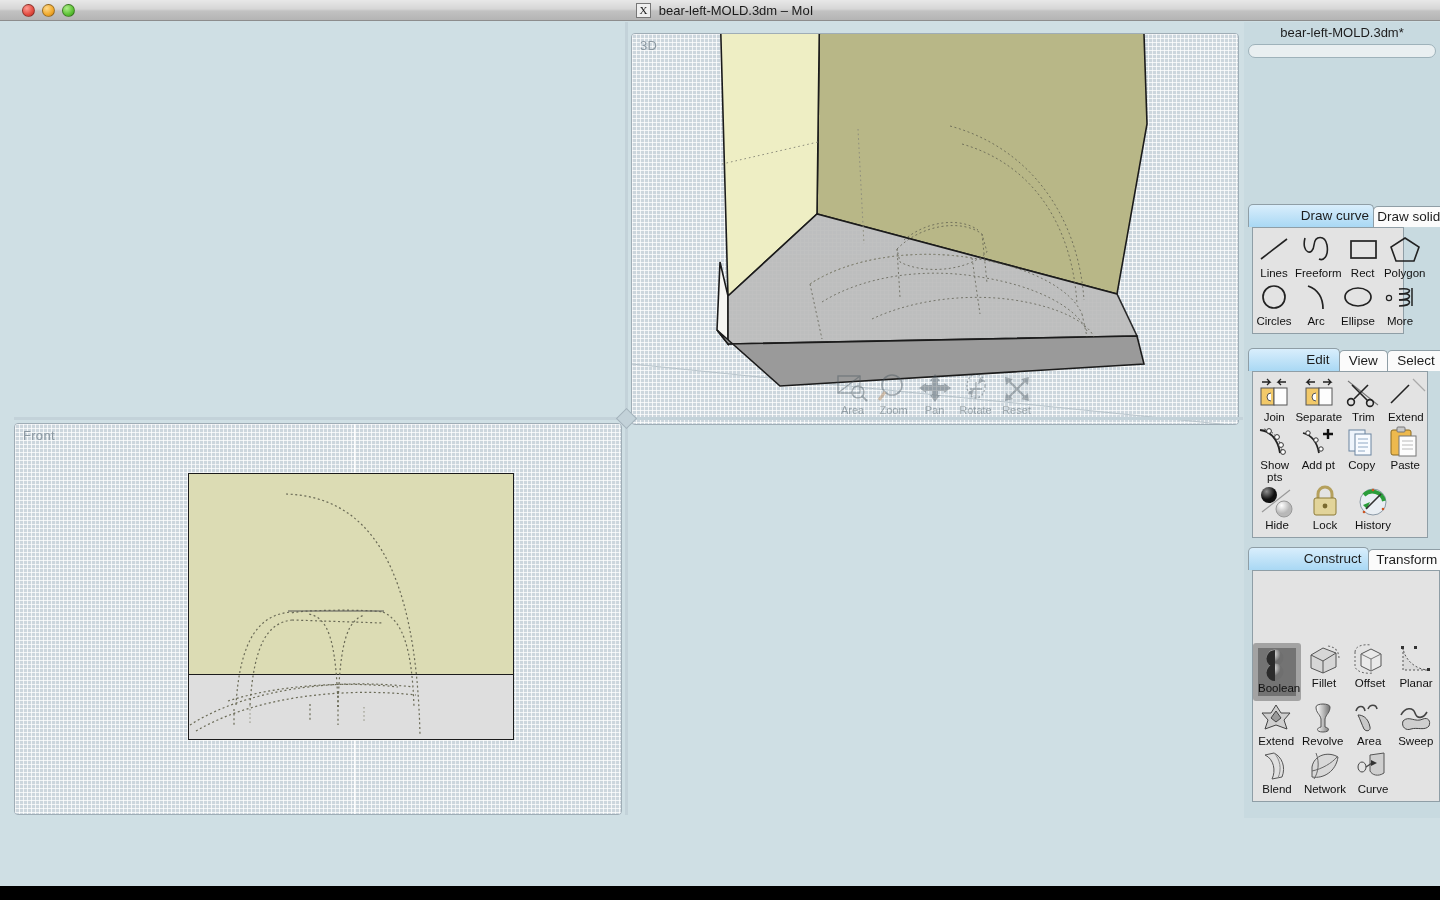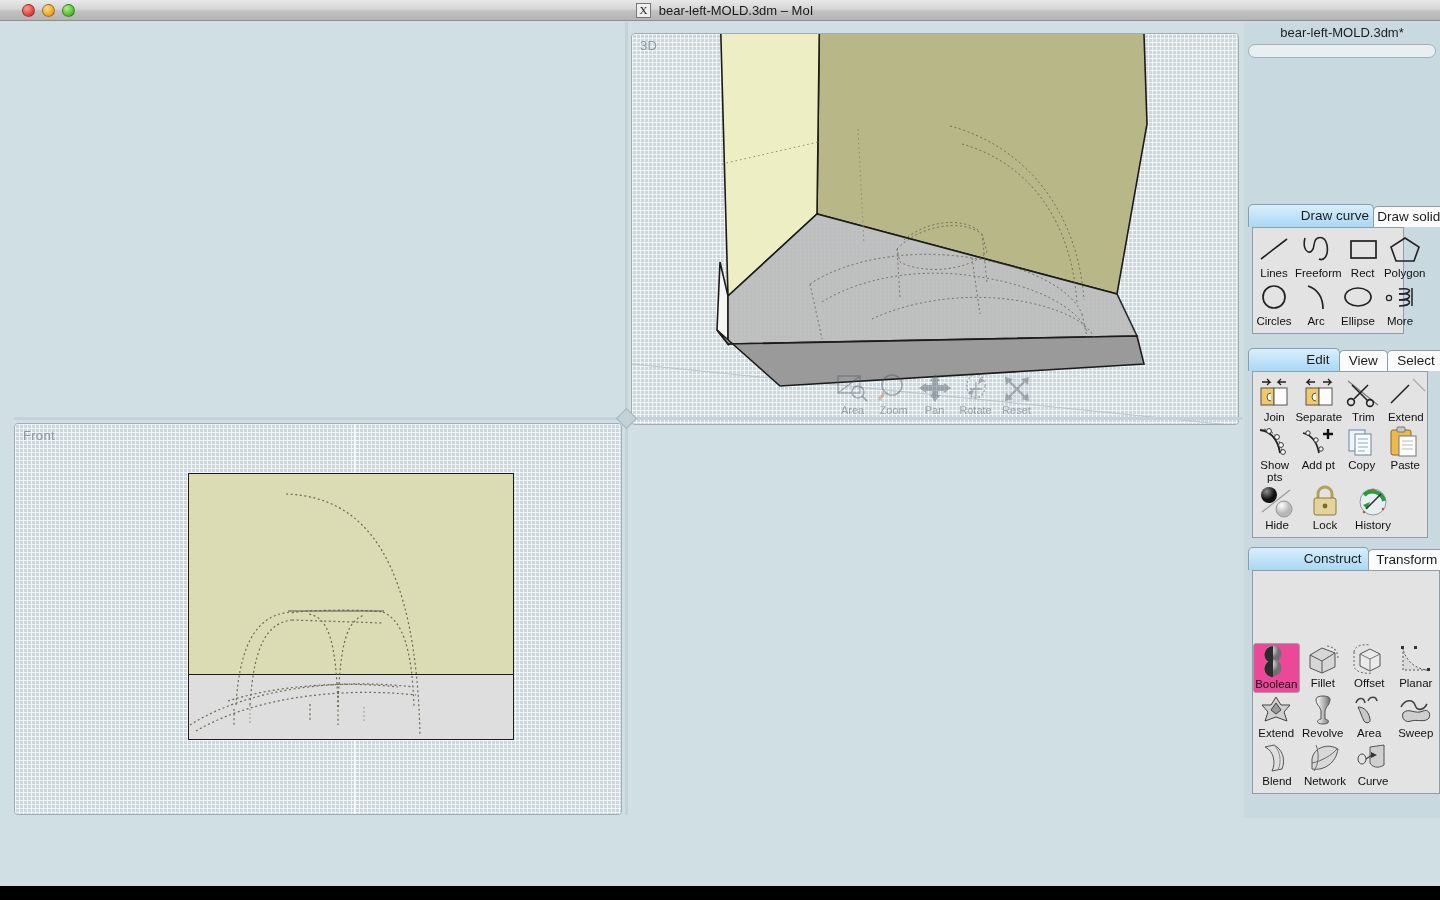--- a/index.html
+++ b/index.html
@@ -126,21 +126,21 @@
     padding: 5px 0 4px 0;
   }
   .icon-row { display: flex; }
   .icon-cell {
     width: 48px; text-align: center; font-size: 11.5px; color: #111;
     padding-bottom: 2px;
   }
   .icon-cell .glyph { display:block; height: 34px; position: relative; }
   .icon-cell .glyph svg { display:block; margin: 0 auto; }
   .icon-cell.sel {
-    background: #ec4899; border: 1px solid #a3a3a3; border-radius: 3px;
+    background: #737373; border: 5px solid #a3a3a3; border-radius: 3px;
   }
 
   
   #bottombar {
     position: absolute; left: 0; top: 818px; width: 1440px; height: 68px;
     background: #cfdfe4;
   }
 </style>
 </head>
 <body>

